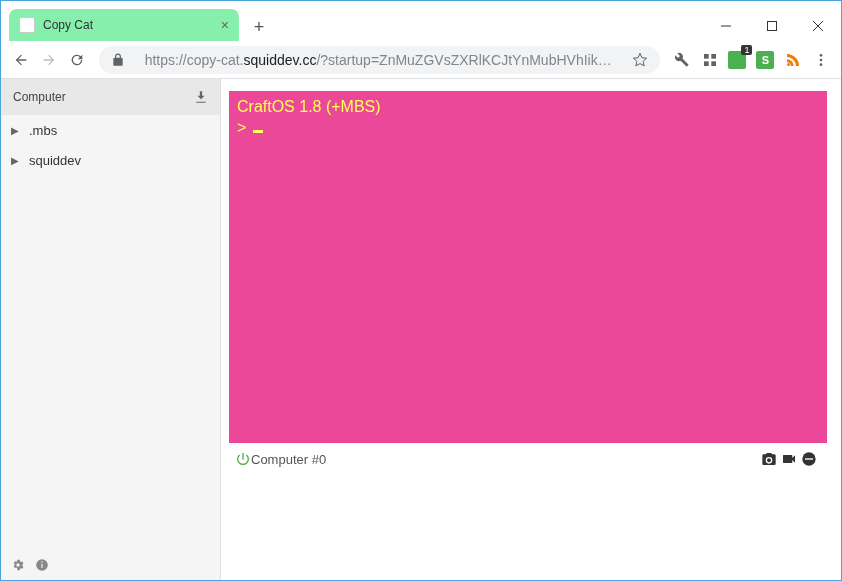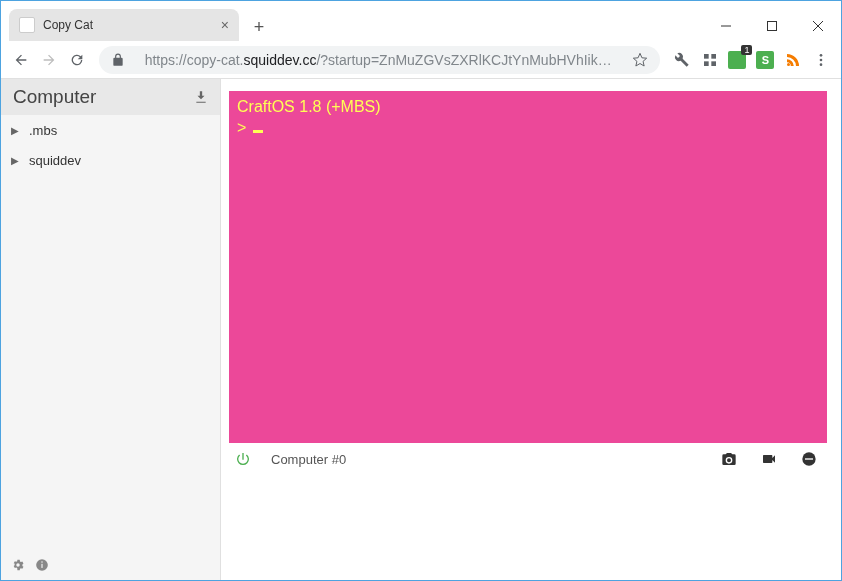--- a/index.html
+++ b/index.html
@@ -1,20 +1,20 @@
 <!DOCTYPE html>
 <html><head>
 <meta charset="utf-8">
 <style>
 * { margin: 0; padding: 0; box-sizing: border-box; font-family: "Segoe UI", Arial, sans-serif; }
 body { width: 842px; height: 581px; background: #fff; border: 1px solid #4da3e0; overflow: hidden; }
 
 
 .titlebar { height: 40px; background: #fff; display: flex; align-items: flex-end; }
-.tab { margin-left: 8px; height: 32px; width: 230px; background: #e5e5e5; border-radius: 8px 8px 0 0; display: flex; align-items: center; padding: 0 10px; font-size: 12px; color: #333; position: relative; }
+.tab { margin-left: 8px; height: 32px; width: 230px; background: #86efac; border-radius: 8px 8px 0 0; display: flex; align-items: center; padding: 0 10px; font-size: 12px; color: #333; position: relative; }
 .tab .favicon { width: 16px; height: 16px; margin-right: 8px; background: #fff; border: 1px solid #ccc; border-radius: 2px; }
 .tab .tab-title { flex: 1; }
 .tab .tab-close { color: #666; font-size: 14px; cursor: pointer; }
 .newtab { width: 28px; height: 28px; display: flex; align-items: center; justify-content: center; color: #555; font-size: 18px; margin-left: 6px; cursor: pointer; }
 .win-controls { margin-left: auto; display: flex; }
 .win-btn { width: 46px; height: 30px; display: flex; align-items: center; justify-content: center; color: #333; cursor: pointer; }
 
 
 .toolbar { height: 38px; background: #fff; display: flex; align-items: center; padding: 0 8px; border-bottom: 1px solid #e0e0e0; gap: 4px; }
 .nav-btn { width: 28px; height: 28px; display: flex; align-items: center; justify-content: center; color: #5f6368; cursor: pointer; border-radius: 50%; }
@@ -28,35 +28,35 @@
 .ext-green { background: #4caf50; width: 18px; height: 18px; border-radius: 2px; position: relative; }
 .ext-green .badge { position: absolute; top: -6px; right: -6px; background: #333; color: #fff; font-size: 9px; padding: 0 3px; border-radius: 2px; }
 .ext-s { background: #4caf50; color: #fff; width: 18px; height: 18px; font-size: 11px; font-weight: bold; display: flex; align-items: center; justify-content: center; border-radius: 2px; }
 .ext-rss { color: #f57c00; }
 
 
 .page { display: flex; height: calc(100% - 78px); background: #fff; }
 
 
 .sidebar { width: 220px; background: #f5f5f5; border-right: 1px solid #e0e0e0; display: flex; flex-direction: column; }
-.side-header { height: 36px; background: #e8e8e8; display: flex; align-items: center; padding: 4px 12px; font-size: 19px; color: #444; }
+.side-header { height: 36px; background: #e8e8e8; display: flex; align-items: center; padding: 4px 12px; font-size: 12px; color: #444; }
 .side-header .title { flex: 1; }
 .side-header .dl { color: #666; cursor: pointer; }
 .file-list { flex: 1; }
 .file-item { height: 30px; display: flex; align-items: center; padding: 0 10px; font-size: 13px; color: #333; cursor: pointer; gap: 8px; }
 .file-item .chev { color: #666; font-size: 10px; width: 10px; }
 .file-item .dot { width: 8px; height: 8px; background: #1a237e; border-radius: 2px; }
 .side-footer { height: 30px; display: flex; align-items: center; padding: 0 10px; gap: 10px; color: #888; }
 .side-footer span { cursor: pointer; }
 
 
 .main { flex: 1; display: flex; flex-direction: column; background: #fff; padding: 12px 14px 0 8px; }
 .term { flex: 1; background: #ec4899; color: #ffff55; font-family: "Consolas", monospace; font-size: 16px; padding: 6px 8px; line-height: 1.3; white-space: pre; overflow: hidden; max-height: 352px; }
 .cursor { display: inline-block; width: 10px; height: 3px; background: #ffff55; vertical-align: baseline; margin-left: 2px; }
-.statusbar { height: 32px; display: flex; align-items: center; padding: 0 6px; font-size: 13px; color: #555; gap: 20px; }
+.statusbar { height: 32px; display: flex; align-items: center; padding: 0 6px; font-size: 13px; color: #555; gap: 0; }
 .statusbar .power { color: #4caf50; font-weight: bold; }
 .statusbar .label { flex: 1; }
 .statusbar .sicon { color: #333; cursor: pointer; width: 20px; text-align: center; }
 
 svg { display: block; }
 </style>
 </head>
 <body>
 
 <div class="titlebar">

